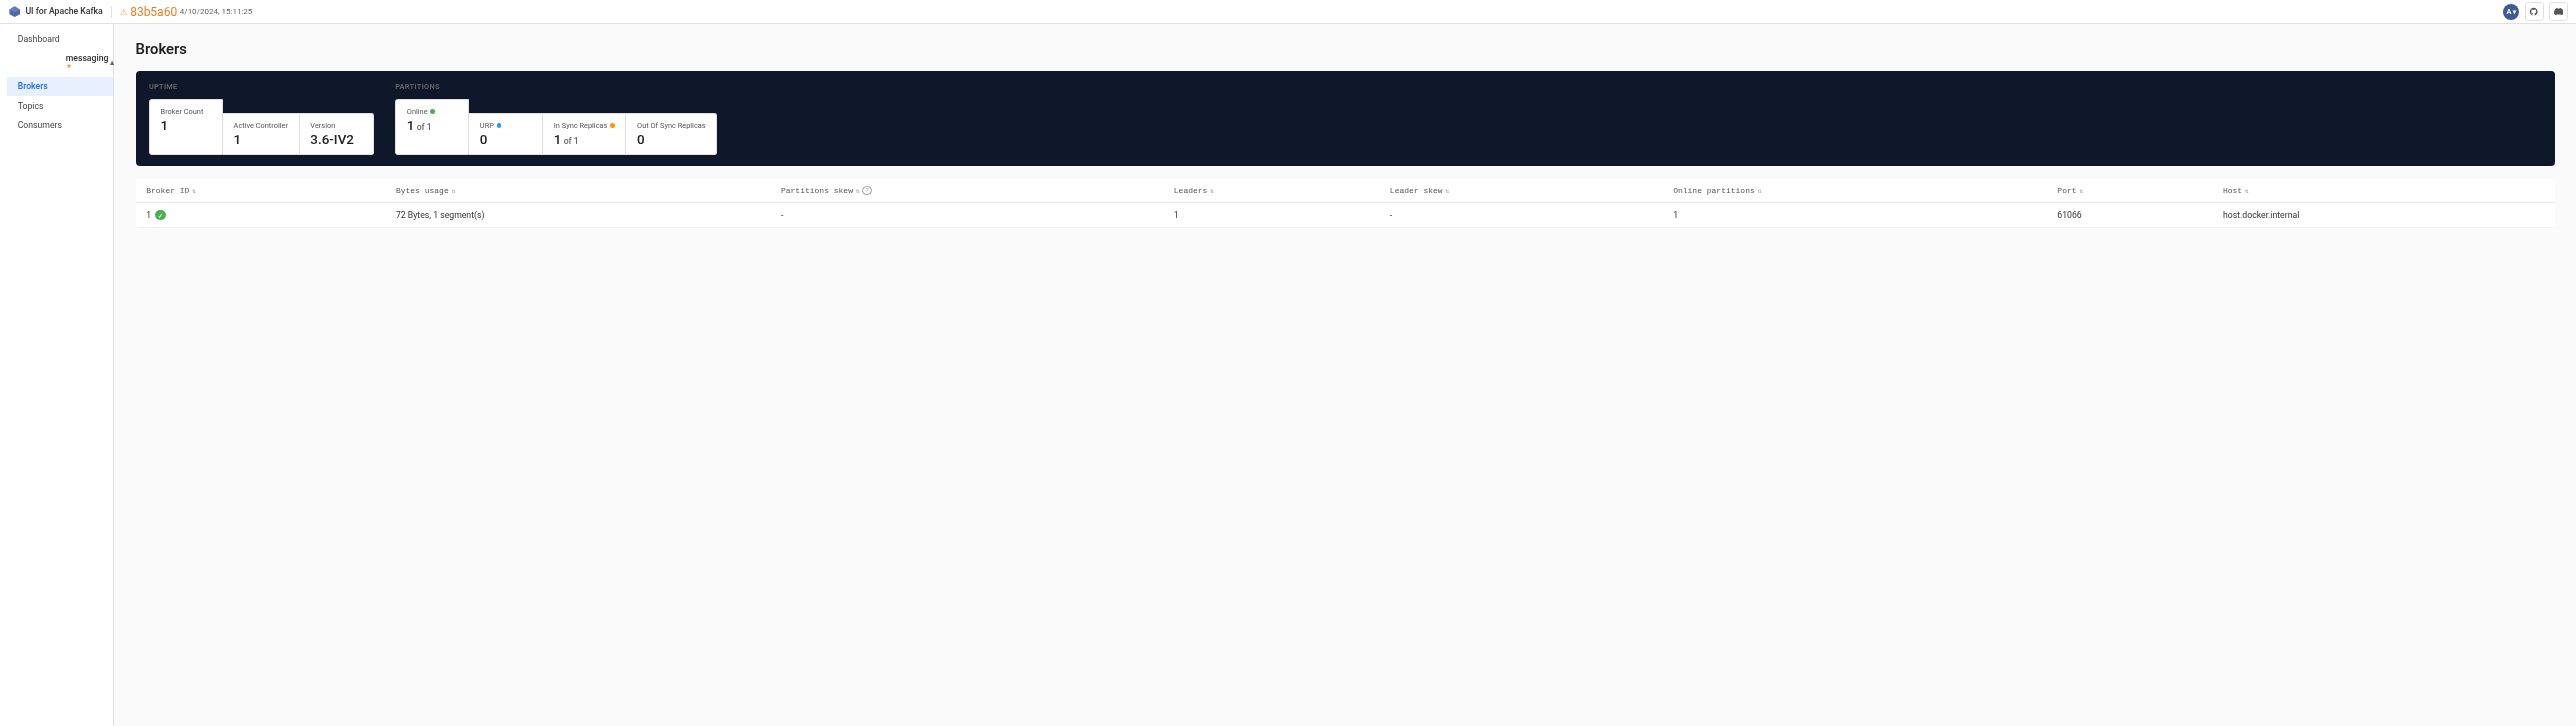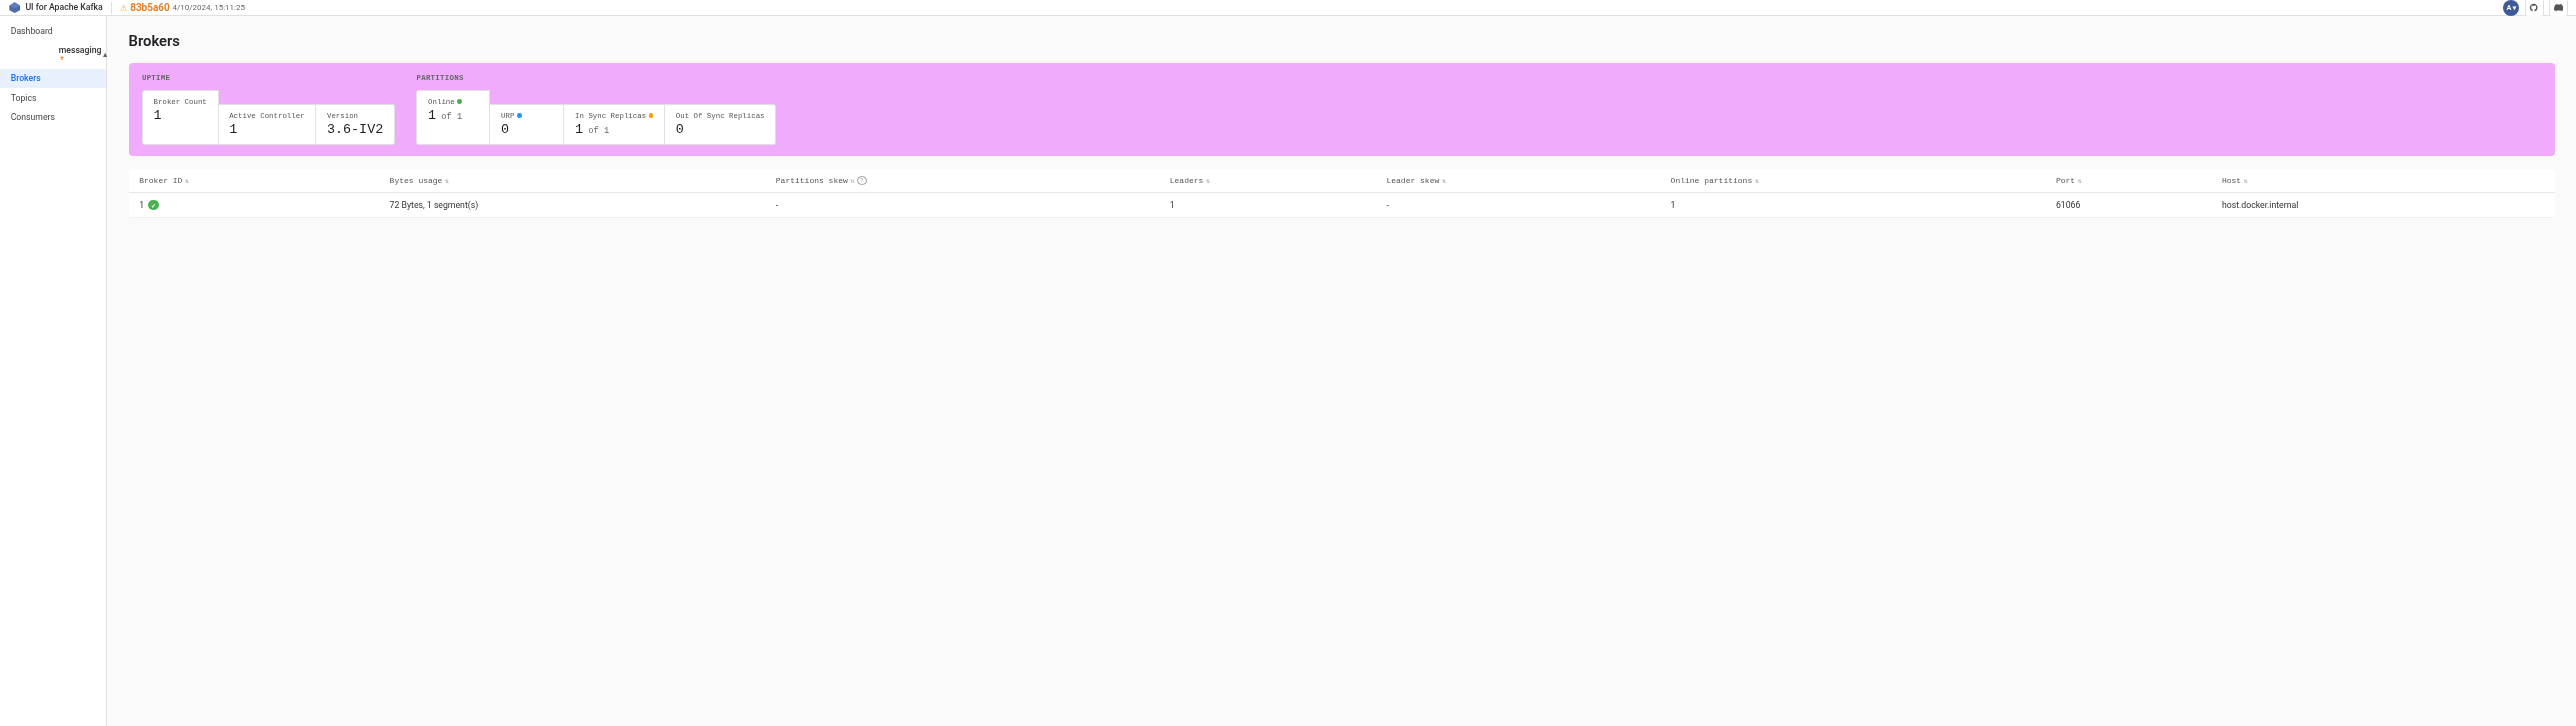--- a/index.html
+++ b/index.html
@@ -1,48 +1,48 @@
 <!DOCTYPE html>
 <html style="font-size:10.7px"><head>
   <meta charset="utf-8">
   <style>
     * { box-sizing: border-box; margin: 0; padding: 0; }
     body { font-family: -apple-system, BlinkMacSystemFont, 'Segoe UI', Roboto, sans-serif; font-size: 8.7px; color: #333; background: #fff; display: flex; flex-direction: column; height: 100vh; overflow: hidden; }
 
     
-    .topbar { display: flex; align-items: center; height: 16px; border-bottom: 0.7px solid #e0e0e0; padding: 0 8px; gap: 5.4px; flex-shrink: 0; }
+    .topbar { display: flex; align-items: center; height: 24px; border-bottom: 0.7px solid #e0e0e0; padding: 0 8px; gap: 5.4px; flex-shrink: 0; }
     .topbar-logo { display: flex; align-items: center; gap: 4px; font-size: 8.7px; font-weight: 500; color: #333; }
     .topbar-logo svg { width: 13.4px; height: 13.4px; }
     .topbar-divider { width: 0.7px; height: 12px; background: #e0e0e0; margin: 0 2.7px; }
     .topbar-alert { display: flex; align-items: center; gap: 2.7px; }
     .topbar-alert-icon { color: #f5a623; font-size: 8.7px; }
-    .topbar-commit { color: #e67e22; font-size: 10px; font-weight: 700; }
+    .topbar-commit { color: #e67e22; font-size: 12px; font-weight: 400; }
     .topbar-timestamp { color: #666; font-size: 8px; }
     .topbar-right { margin-left: auto; display: flex; align-items: center; gap: 5.4px; }
     .topbar-avatar { width: 16px; height: 16px; border-radius: 50%; background: #3d5a99; display: flex; align-items: center; justify-content: center; color: #fff; font-size: 7.4px; font-weight: 600; }
     .topbar-icon-btn { width: 19px; height: 19px; display: flex; align-items: center; justify-content: center; border: 0.7px solid #e0e0e0; border-radius: 2.7px; cursor: pointer; background: #fff; color: #555; font-size: 9.4px; }
 
     
-    .layout { display: flex; flex: 1; overflow: hidden; }
+    .layout { display: flex; flex: 1; overflow: hidden; padding-left: 7px; }
 
     
     .sidebar { width: 107px; border-right: 0.7px solid #e0e0e0; display: flex; flex-direction: column; padding: 5.4px 0; flex-shrink: 0; }
     .sidebar-item { padding: 4.7px 10.7px; cursor: pointer; color: #444; font-size: 8.7px; display: flex; align-items: center; gap: 4px; }
     .sidebar-item.active { background: #e8f0fe; color: #1a73e8; font-weight: 500; }
     .sidebar-section { padding: 4px 10.7px; display: flex; align-items: center; justify-content: space-between; cursor: pointer; }
     .sidebar-section-label { font-size: 8.7px; color: #333; font-weight: 500; margin-left: 48px; }
     .sidebar-section-label span.dot { color: #e67e22; margin-left: 1.3px; }
     .sidebar-chevron { color: #666; font-size: 7.4px; }
 
     
     .main { flex: 1; overflow-y: auto; padding: 16px 21.5px; background: #fafafa; }
     .page-title { font-size: 14.8px; font-weight: 600; color: #222; margin-bottom: 13.4px; }
 
     
-    .stats-panel { background: #f0abfc; border-radius: 4px; padding: 10.7px 13.4px; margin-bottom: 13.4px; font-family: Liberation Mono, monospace; }
+    .stats-panel { background: #0f172a; border-radius: 4px; padding: 10.7px 13.4px; margin-bottom: 13.4px; }
     .stats-sections { display: flex; gap: 0; }
     .stats-group { display: flex; flex-direction: column; }
     .stats-group-title { font-size: 7.4px; font-weight: 600; color: #666; text-transform: uppercase; letter-spacing: 0.3px; margin-bottom: 8px; }
     .stats-cards { display: flex; gap: 0; justify-content: space-between; }
     .stat-card { background: #fff; border: 0.7px solid #e0e0e0; padding: 6.7px 10.7px; min-width: 74px; }
     .stat-card:first-child { border-radius: 2.7px 0 0 2.7px; }
     .stat-card:last-child { border-radius: 0 2.7px 2.7px 0; }
     .stat-card + .stat-card { border-left: none; margin-top: 14px; }
     .stat-card-label { font-size: 7.4px; color: #555; margin-bottom: 2.7px; display: flex; align-items: center; gap: 2.7px; }
     .stat-card-value { font-size: 13.4px; font-weight: 500; color: #222; }

